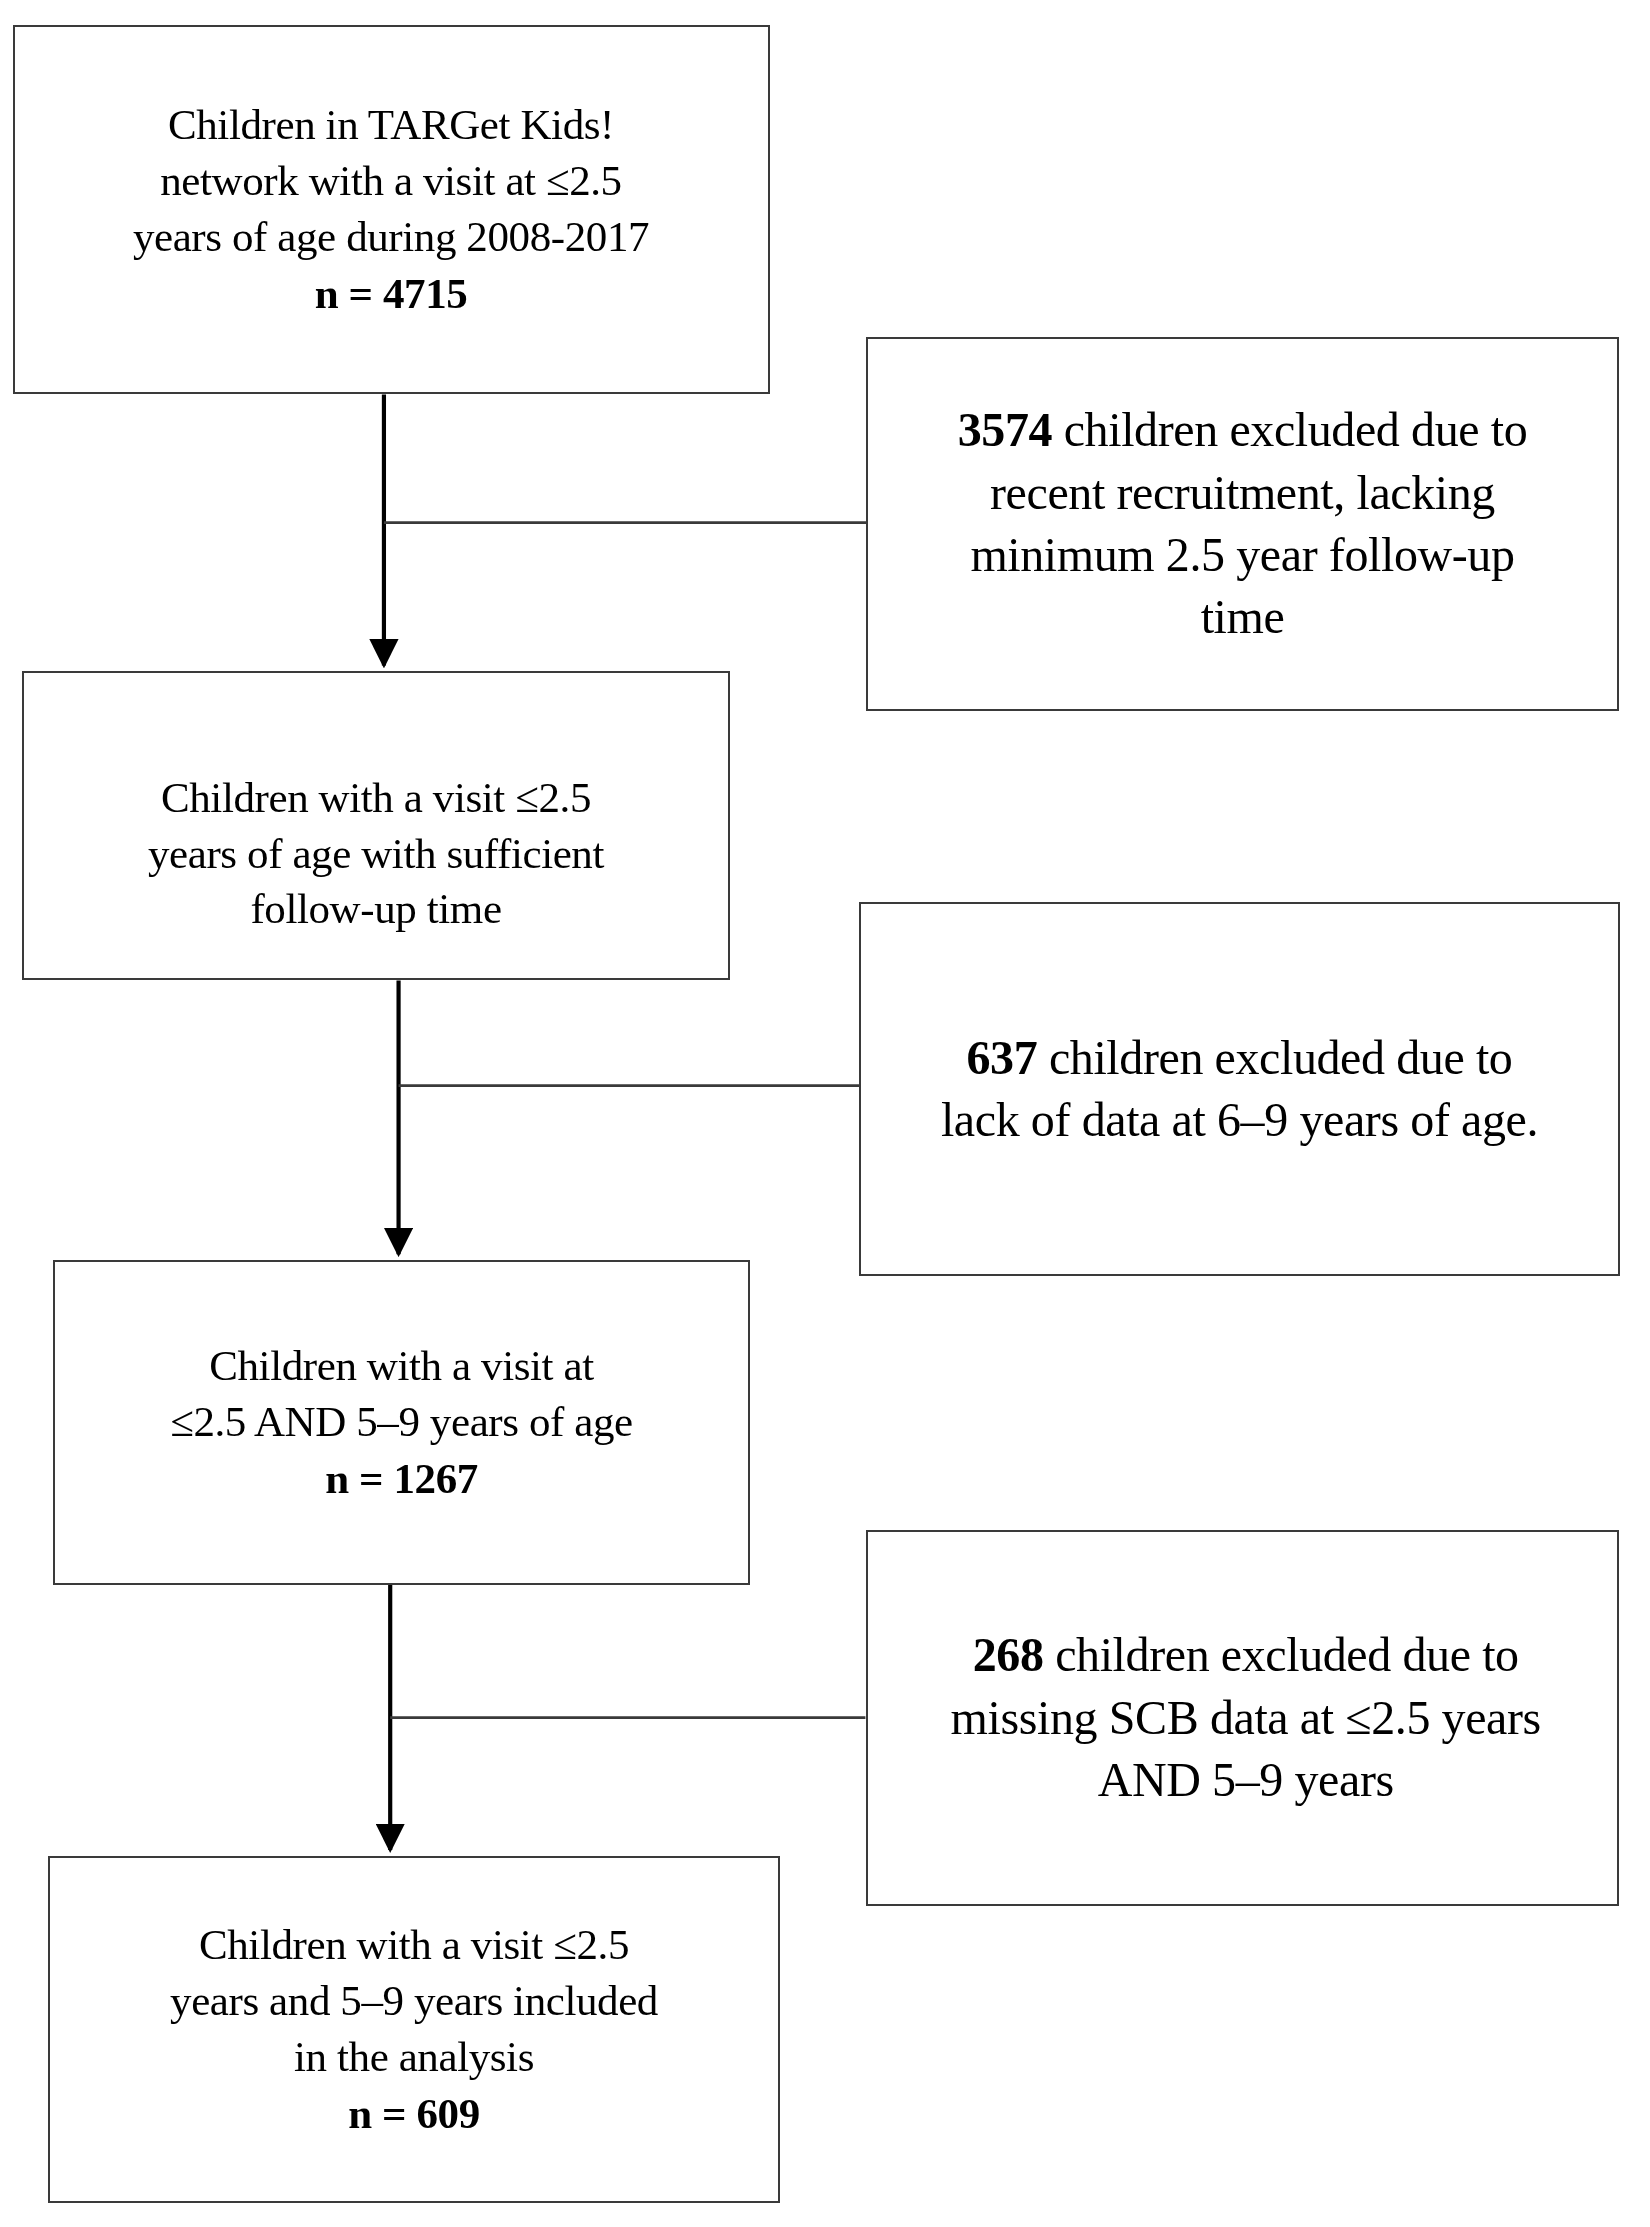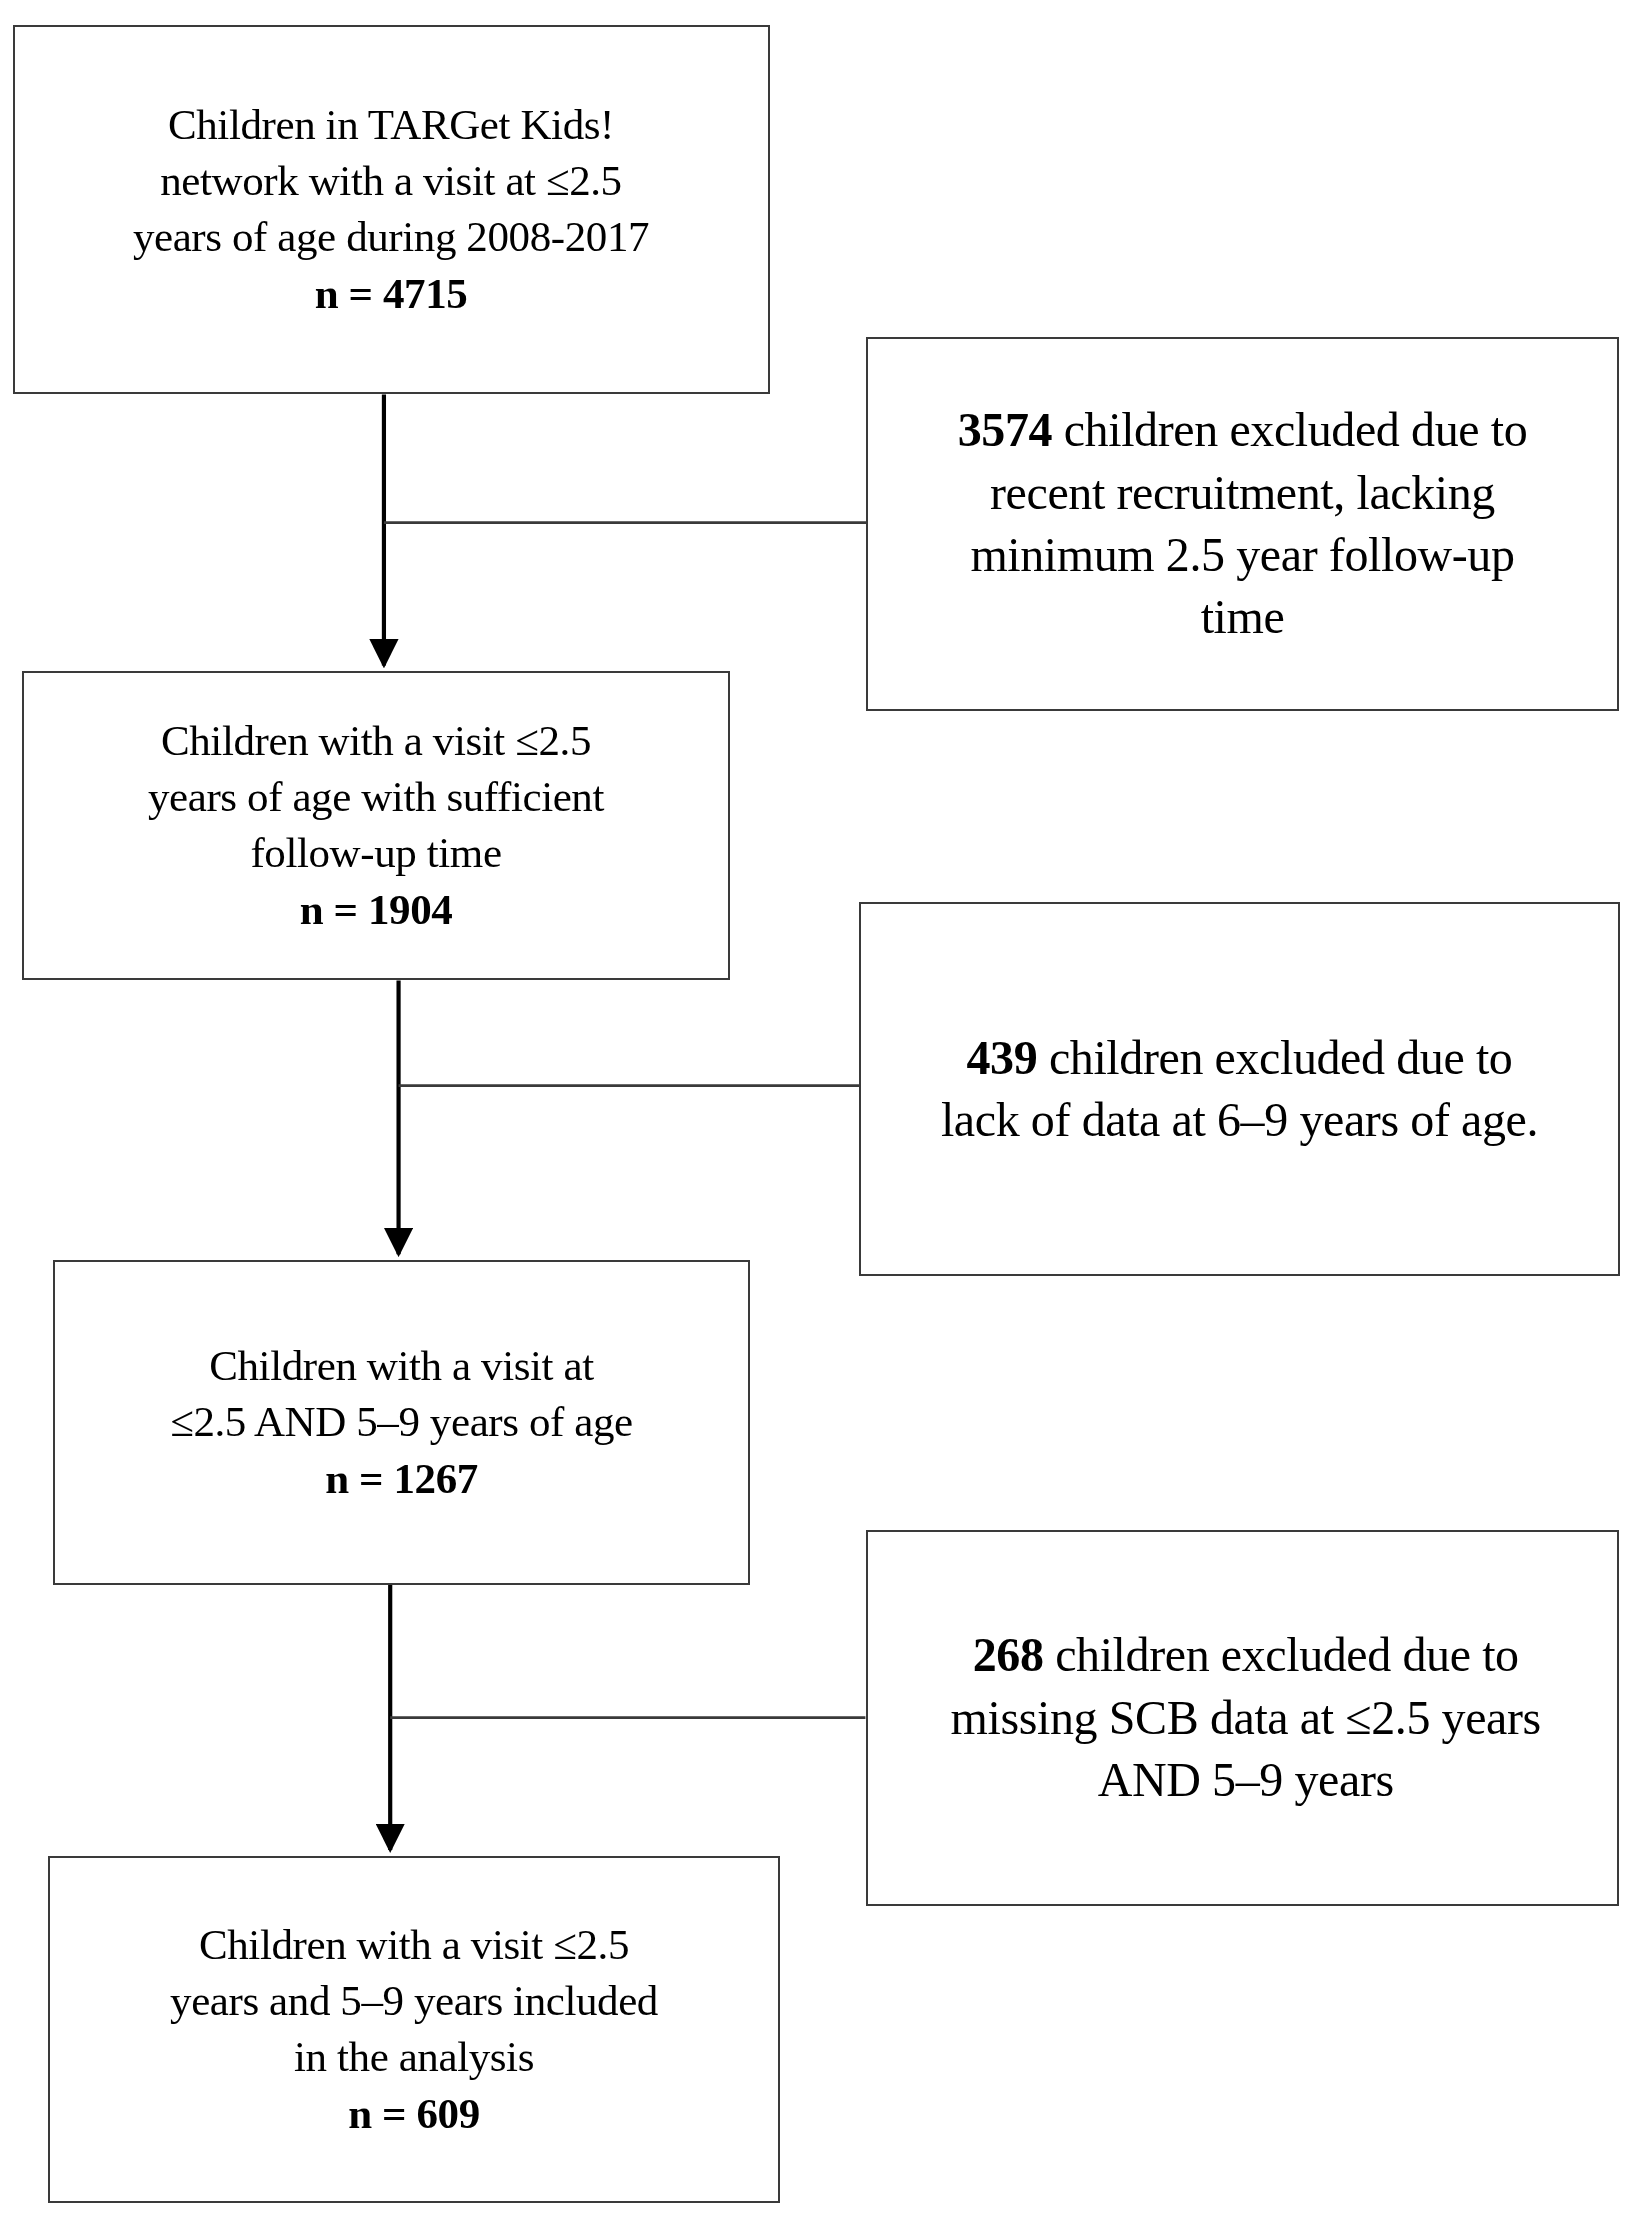--- a/index.html
+++ b/index.html
@@ -98,21 +98,20 @@
 years of age during 2008-2017</span>
       <span class="node-count">n = 4715</span>
     </div>
   </div>
 
   <div class="node-box" id="box-cohort-2">
     <div class="node-text">
       <span>Children with a visit ≤2.5
 years of age with sufficient
 follow-up time</span>
-      <span class="node-count">n = 1904</span>
     </div>
   </div>
 
   <div class="node-box" id="box-cohort-3">
     <div class="node-text">
       <span>Children with a visit at
 ≤2.5 AND 5–9 years of age</span>
       <span class="node-count">n = 1267</span>
     </div>
   </div>
@@ -127,21 +126,21 @@
   </div>
 
   <div class="node-box" id="box-exclusion-1">
     <div class="excl-text"><span class="excl-num">3574</span><span> children excluded due to
 recent recruitment, lacking
 minimum 2.5 year follow-up
 time</span></div>
   </div>
 
   <div class="node-box" id="box-exclusion-2">
-    <div class="excl-text"><span class="excl-num">439</span><span> children excluded due to
+    <div class="excl-text"><span class="excl-num">637</span><span> children excluded due to
 lack of data at 6–9 years of age.</span></div>
   </div>
 
   <div class="node-box" id="box-exclusion-3">
     <div class="excl-text"><span class="excl-num">268</span><span> children excluded due to
 missing SCB data at ≤2.5 years
 AND 5–9 years</span></div>
   </div>
 
 </div>

